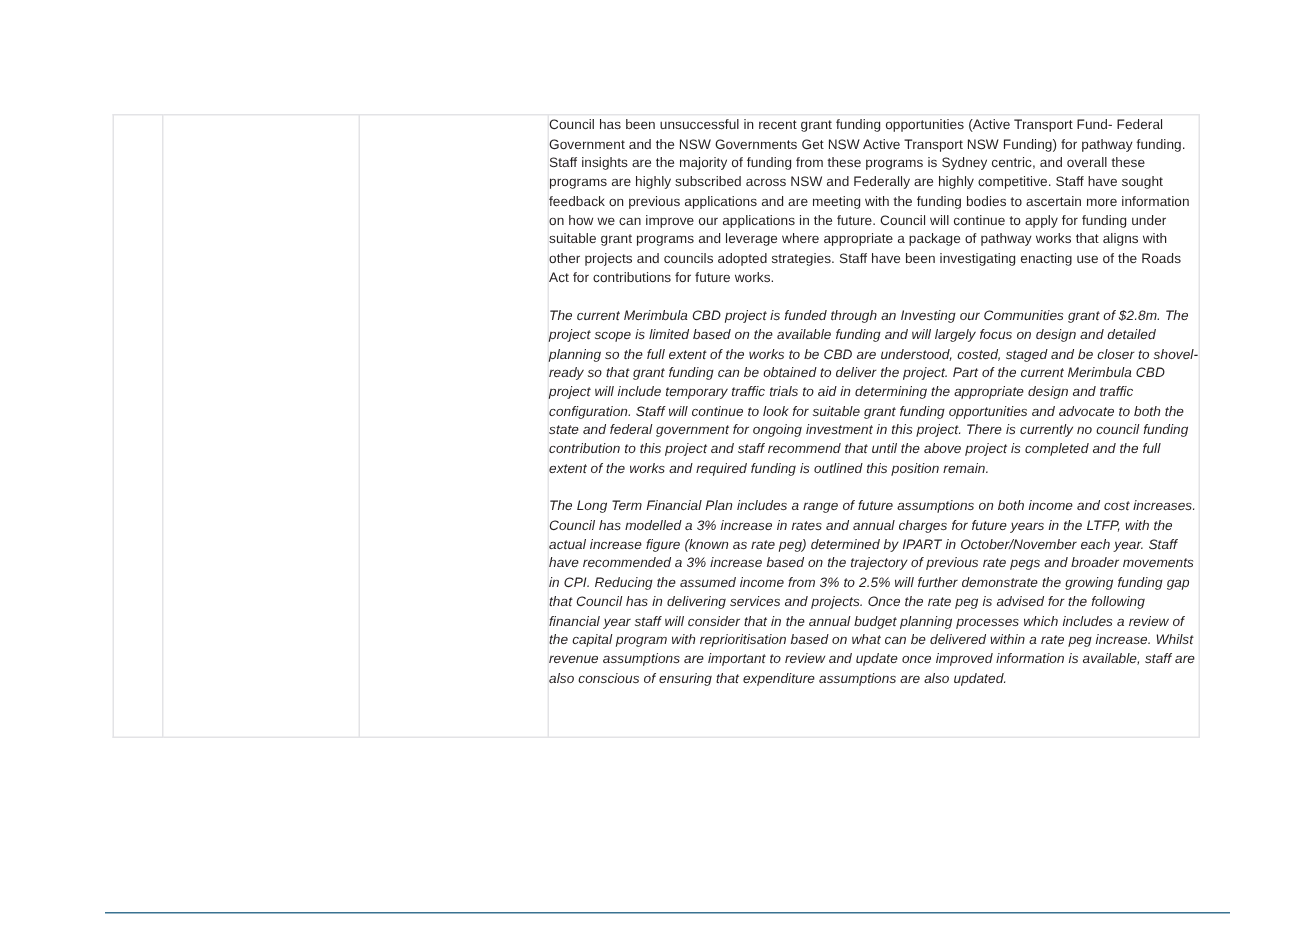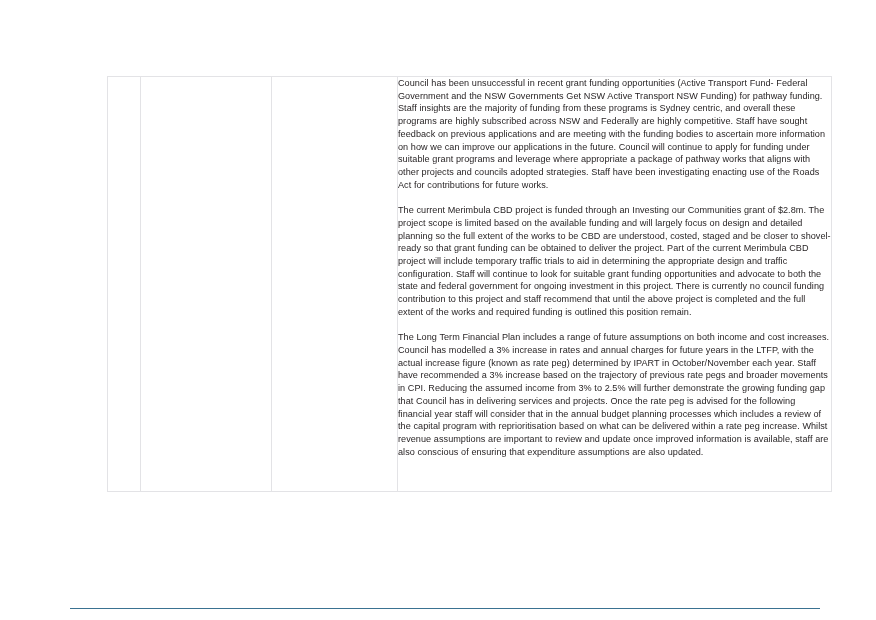--- a/index.html
+++ b/index.html
@@ -24,21 +24,20 @@
   }
 
   
   .content-table {
     position: absolute;
     left: 75px;
     top: 76px;
     width: 720px;
     border-collapse: collapse;
     table-layout: fixed;
-    margin-left: 32px;
   }
   .content-table td {
     border: 1px solid #e3e3e6;
     vertical-align: top;
     padding: 0;
   }
   .col-a { width: 32px; }
   .col-b { width: 130px; }
   .col-c { width: 125px; }
   .col-d { width: 433px; }
@@ -56,20 +55,21 @@
     font-size: 9.1px;
     line-height: 12.72px;
     color: #231f20;
     margin: 0;
     text-align: left;
     letter-spacing: 0.005em;
     word-spacing: 0.01em;
   }
   .para + .para {
     margin-top: 12.7px;
+    font-style: italic;
   }
 
   
   .footer {
     position: absolute;
     left: 70px;
     right: 56px;
     top: 560px;
     height: 40px;
     margin-top: 48px;

